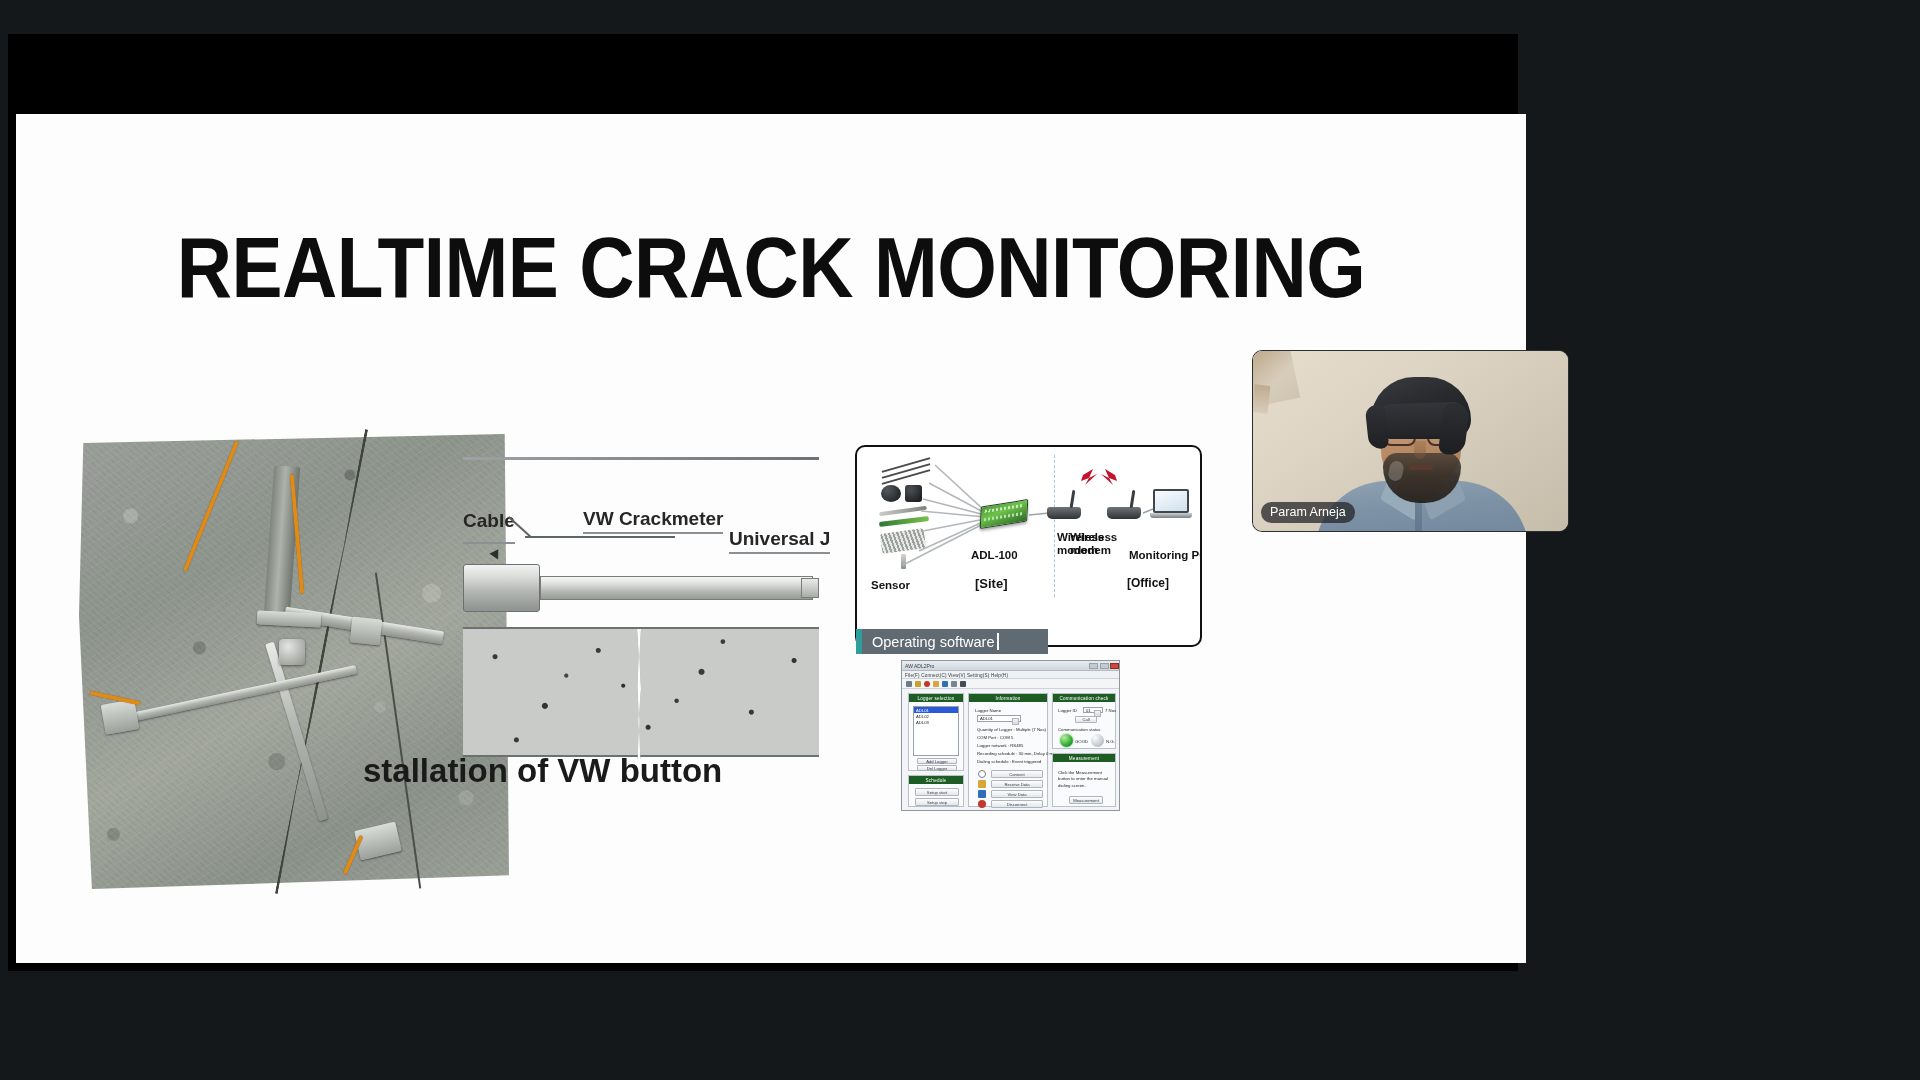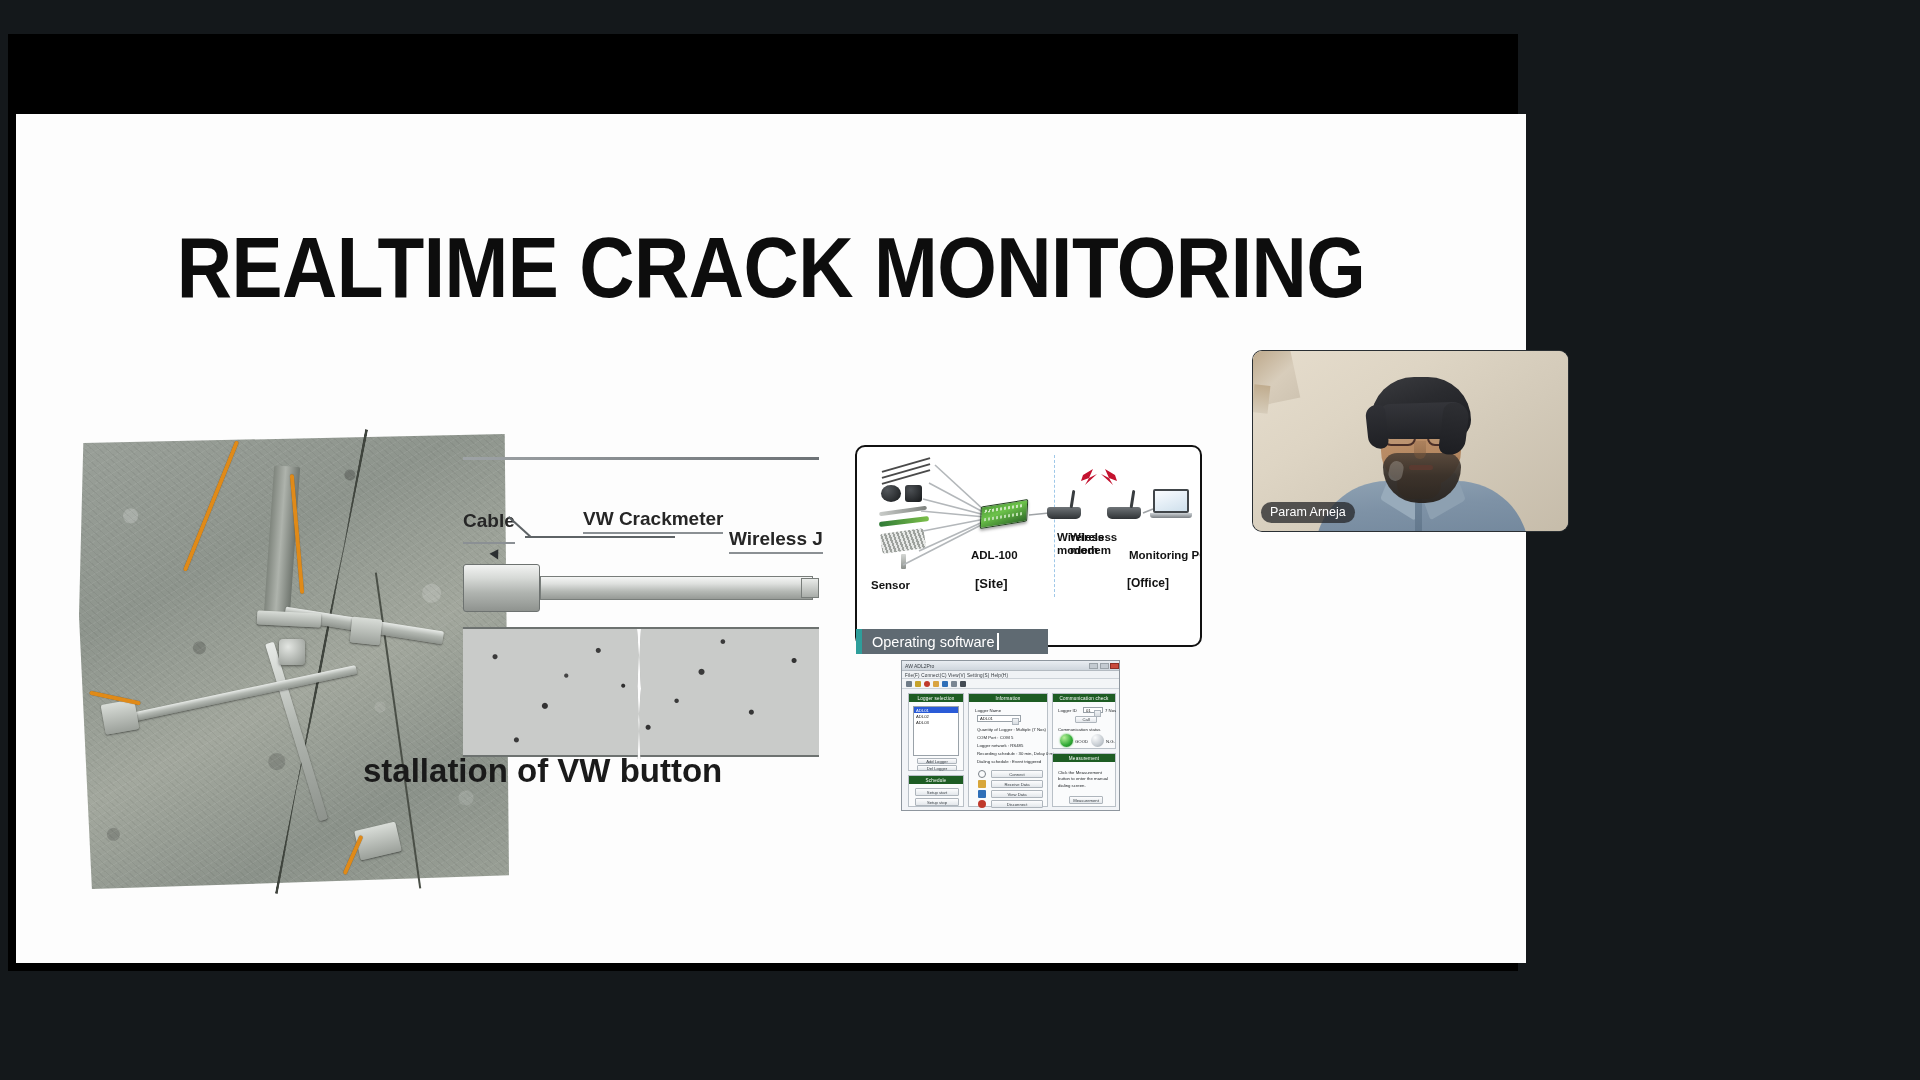--- a/index.html
+++ b/index.html
@@ -412,21 +412,21 @@
         <div class="cableW c3"></div>
       </div>
 
       <div class="draw-panel">
         <div class="topline"></div>
 
         <div class="lbl-cable">Cable</div>
 
         <div class="lbl-vw">VW Crackmeter</div>
 
-        <div class="lbl-uni">Wireless J</div>
+        <div class="lbl-uni">Universal J</div>
 
         <div class="leader leader-h"></div>
         <div class="leader leader-d"></div>
         <div class="arrowhd"></div>
 
         <div class="meter-body"></div>
         <div class="meter-rod"></div>
         <div class="meter-tip"></div>
 
         <div class="concrete-block">

